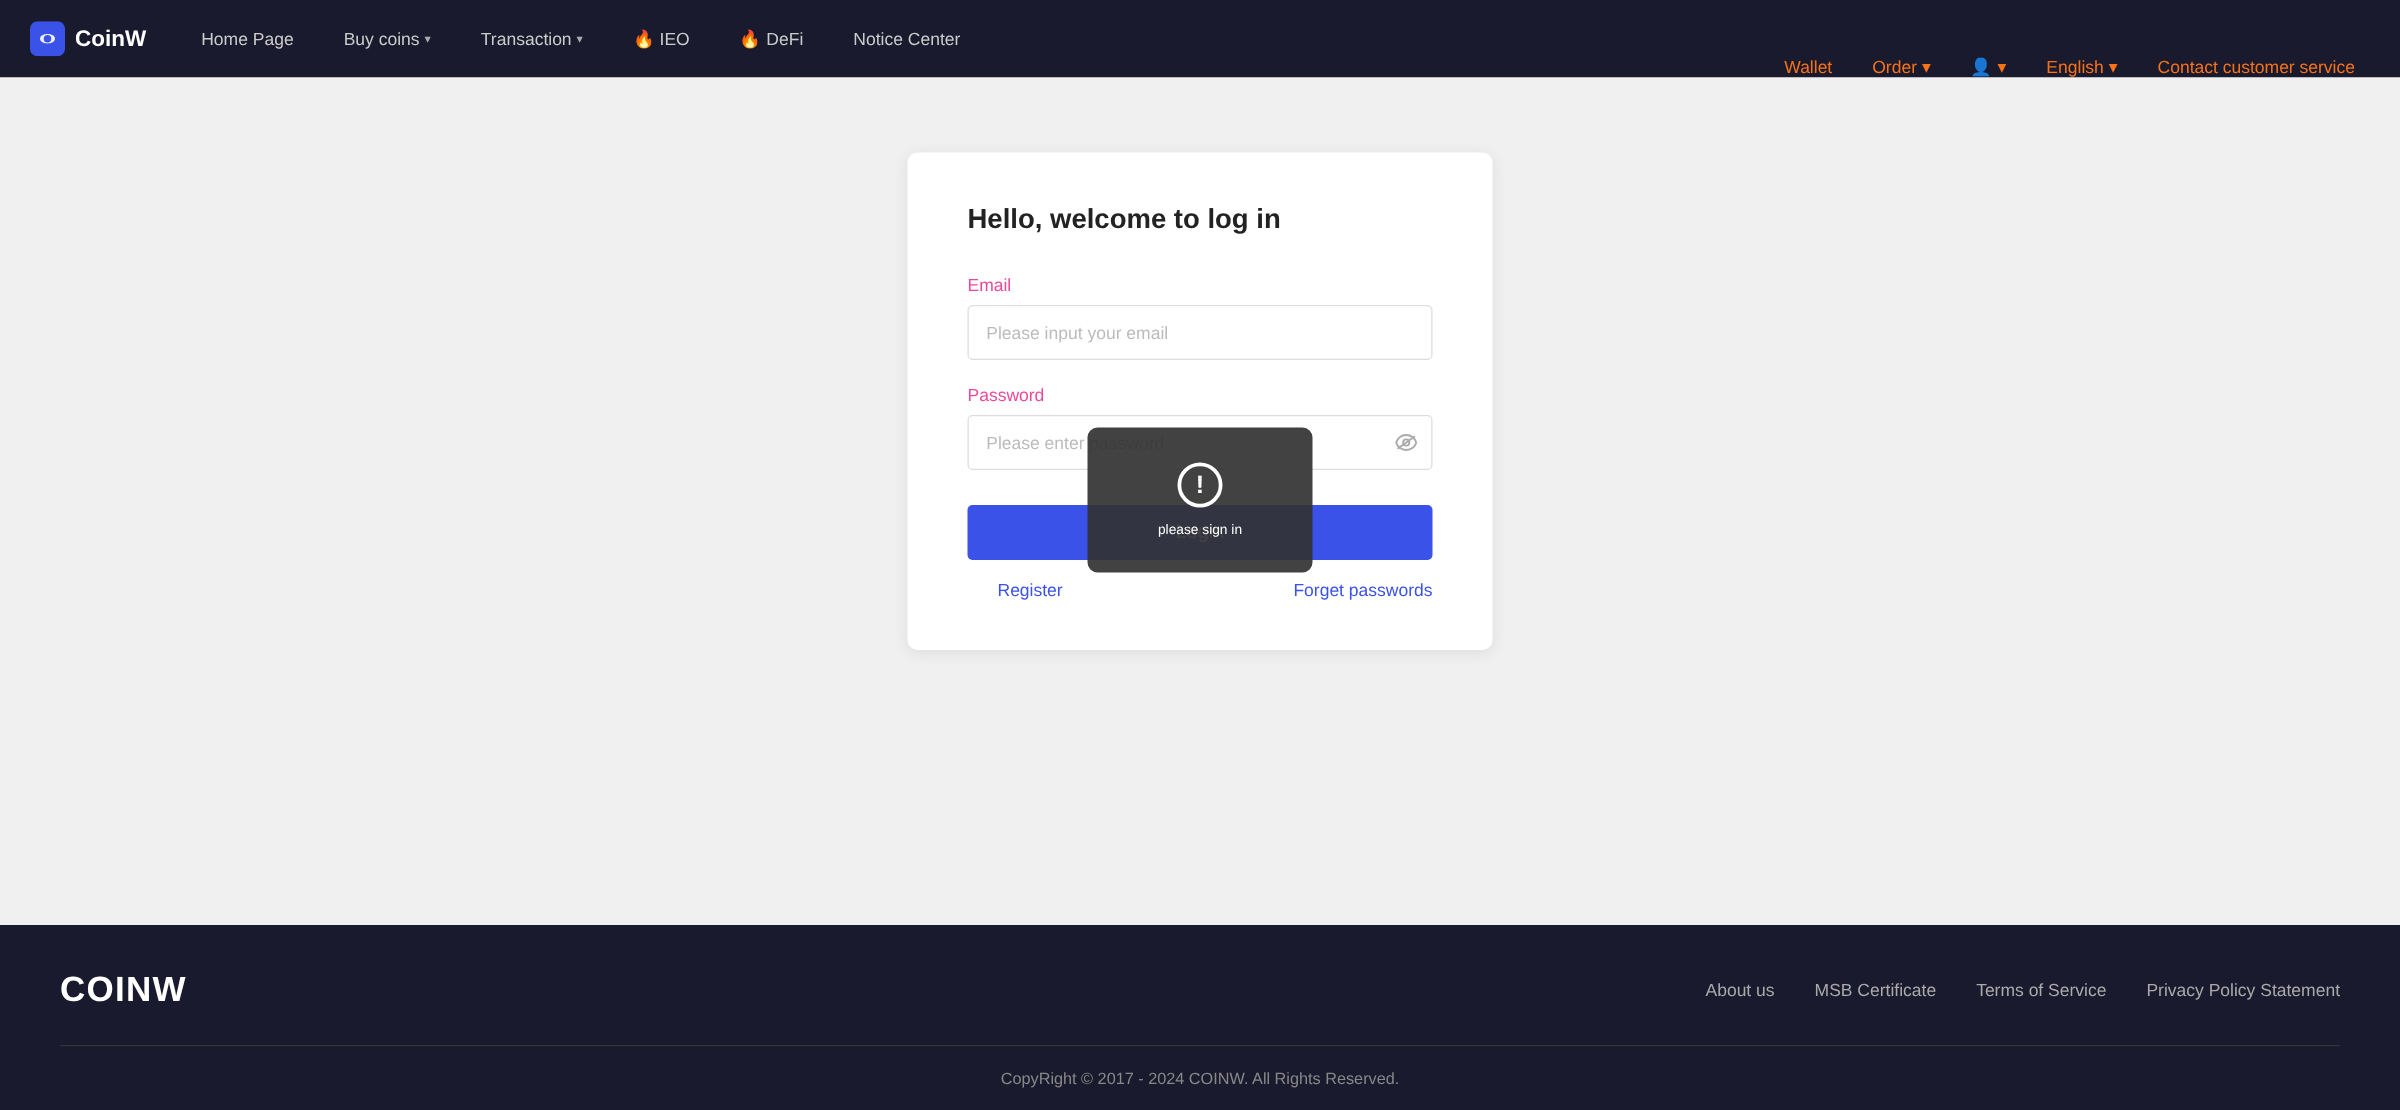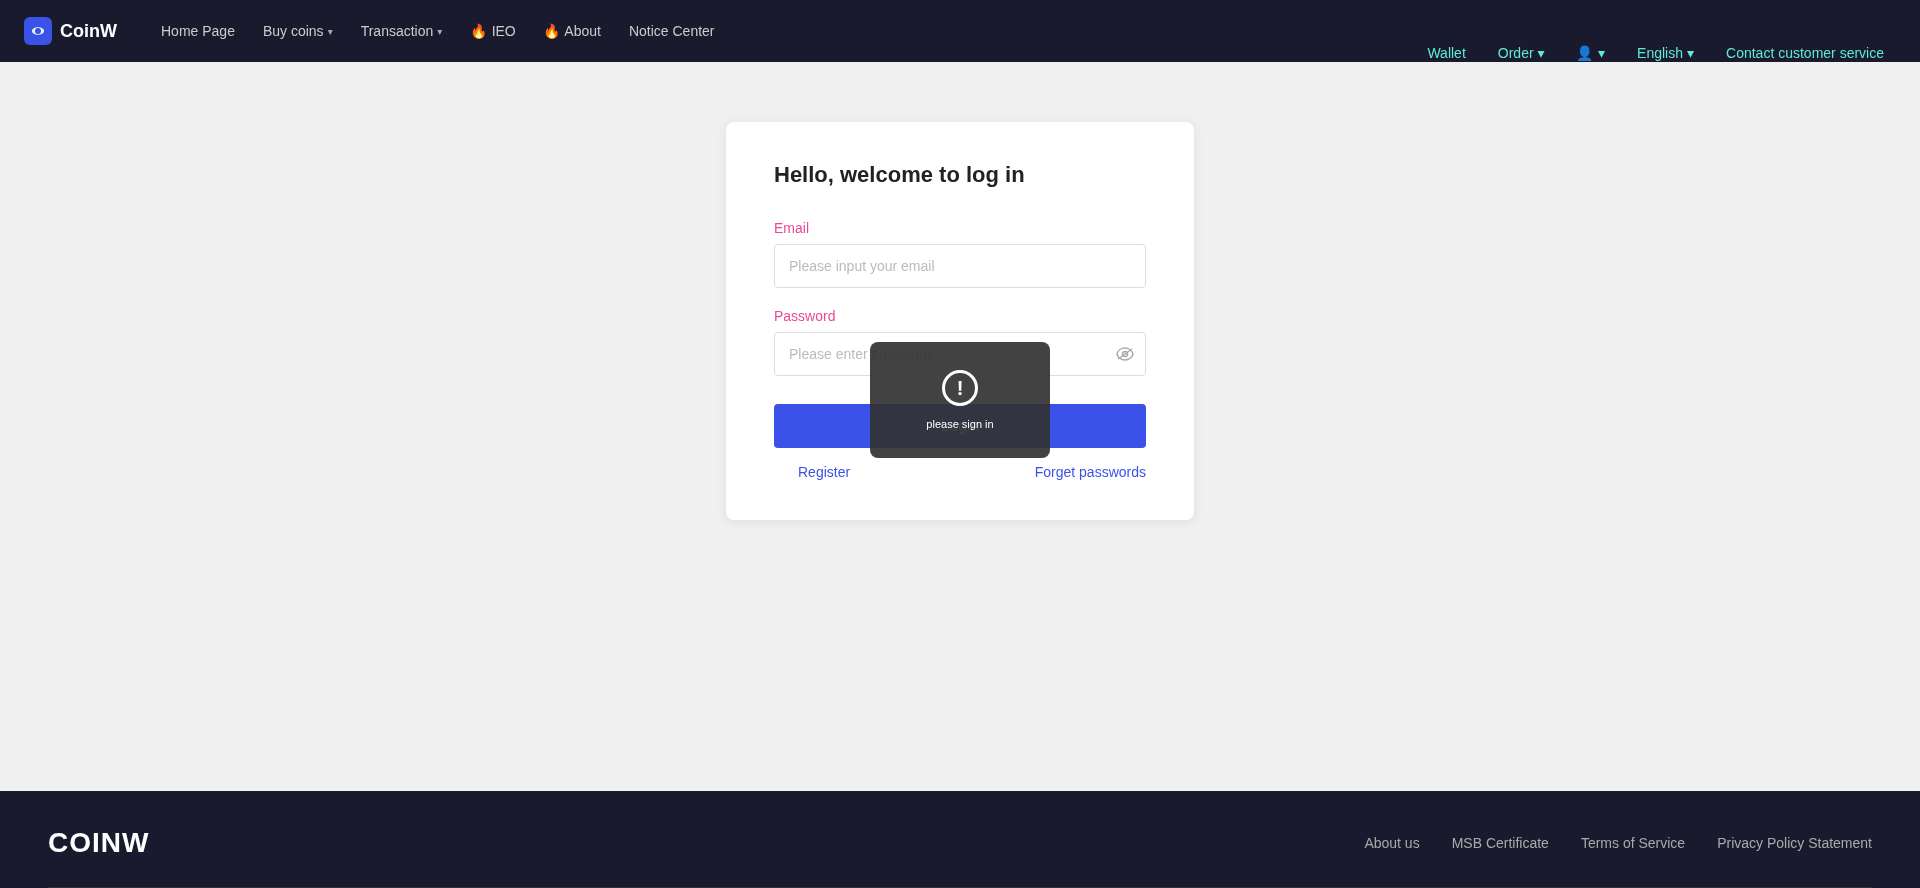--- a/index.html
+++ b/index.html
@@ -25,21 +25,21 @@
       margin-right: 32px;
       cursor: pointer;
     }
     .logo-icon {
       width: 28px;
       height: 28px;
     }
     .navbar-links {
       display: flex;
       align-items: center;
-      gap: 4px;
+      gap: 16px;
       flex: 1;
     }
     .nav-item {
       color: #ccc;
       font-size: 14px;
       padding: 8px 12px;
       cursor: pointer;
       display: flex;
       align-items: center;
       gap: 4px;
@@ -50,21 +50,21 @@
     .nav-item .chevron {
       font-size: 10px;
       color: #aaa;
     }
     .navbar-right {
       display: flex;
       align-items: center;
       gap: 8px;
     }
     .nav-right-item {
-      color: #5eead4;
+      color: #f97316;
       font-size: 14px;
       padding: 8px 12px;
       cursor: pointer;
       display: flex;
       align-items: center;
       gap: 4px;
       white-space: nowrap;
       margin-top: 44px;
     }
 
@@ -259,21 +259,21 @@
       <span class="chevron">▾</span>
     </div>
     <div class="nav-item">
       <span>Transaction</span>
       <span class="chevron">▾</span>
     </div>
     <div class="nav-item">
       <span>🔥 IEO</span>
     </div>
     <div class="nav-item">
-      <span>🔥 About</span>
+      <span>🔥 DeFi</span>
     </div>
     <div class="nav-item">
       <span>Notice Center</span>
     </div>
   </div>
   <div class="navbar-right">
     <div class="nav-right-item">
       <span>Wallet</span>
     </div>
     <div class="nav-right-item">
@@ -338,13 +338,14 @@
   <div class="footer-main">
     <div class="footer-logo">COINW</div>
     <div class="footer-links">
       <a class="footer-link">About us</a>
       <a class="footer-link">MSB Certificate</a>
       <a class="footer-link">Terms of Service</a>
       <a class="footer-link">Privacy Policy Statement</a>
     </div>
   </div>
   <hr class="footer-divider">
+  <div class="footer-copyright">CopyRight © 2017 - 2024 COINW. All Rights Reserved.</div>
 </footer>
 
 </body></html>

